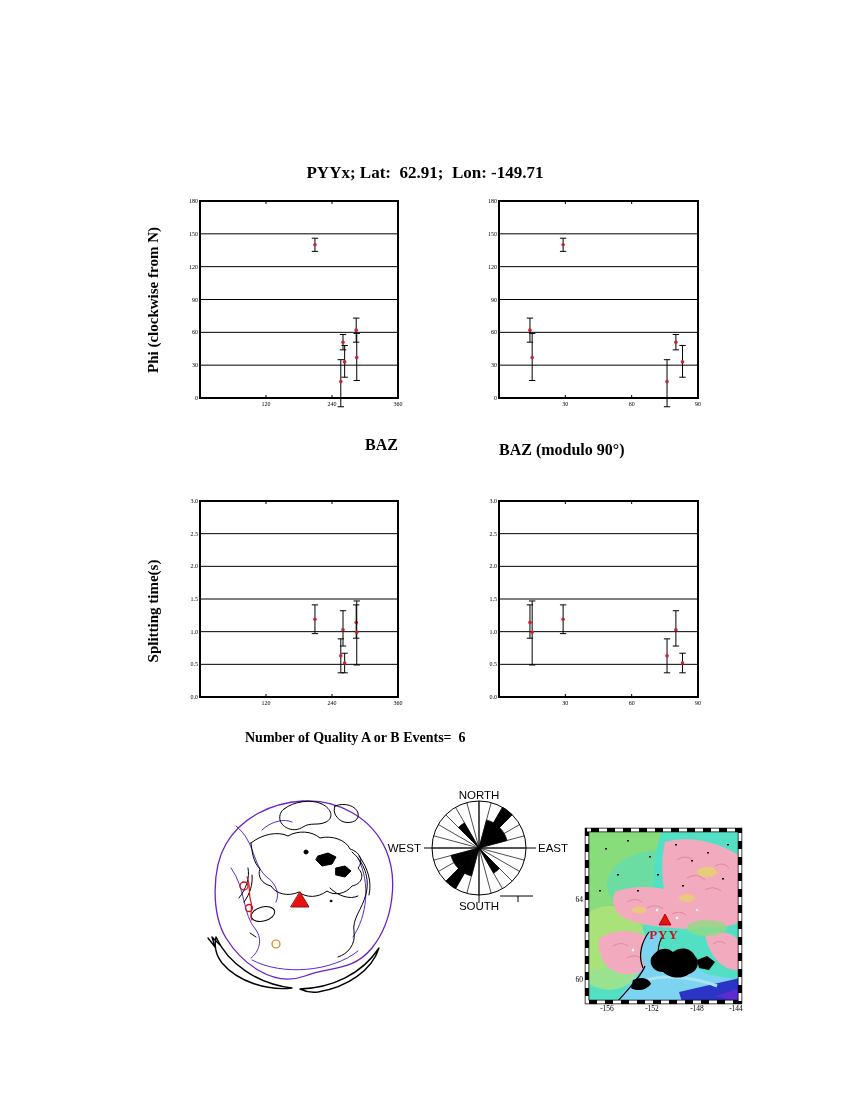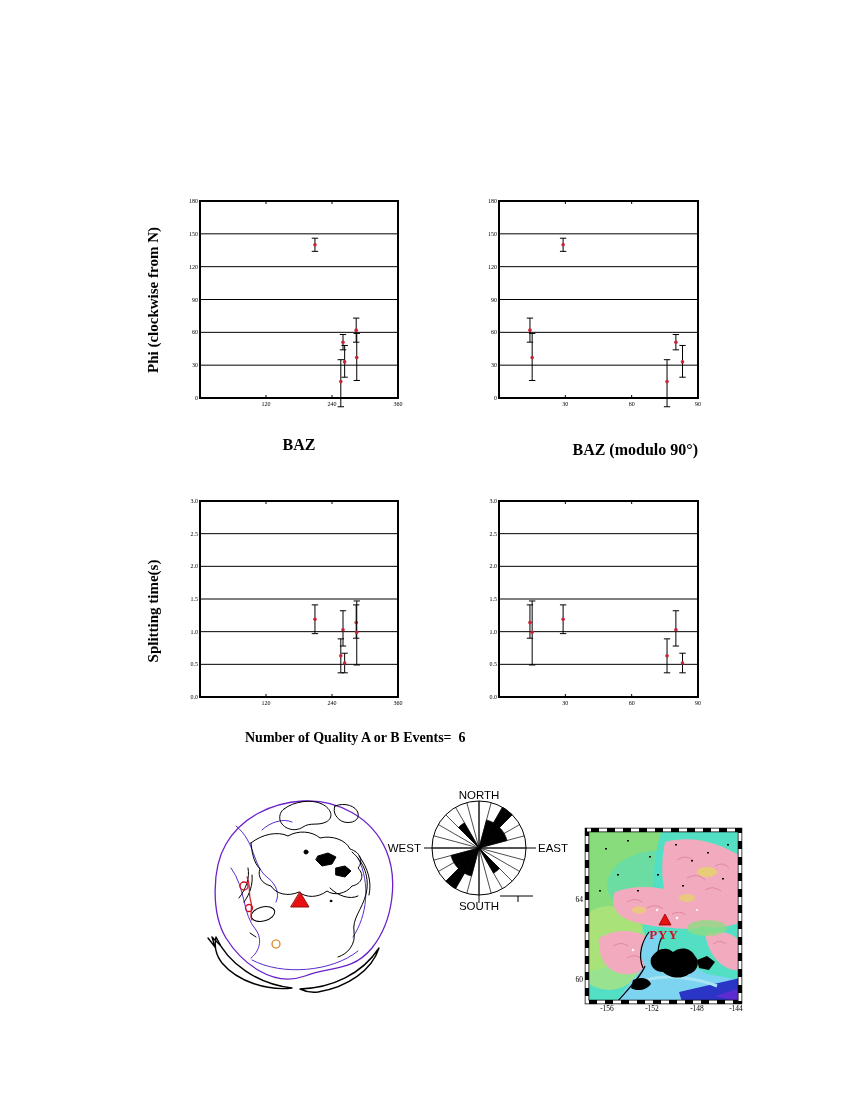--- a/index.html
+++ b/index.html
@@ -1,36 +1,37 @@
 <!DOCTYPE html>
 <html><head>
 <meta charset="utf-8">
 <style>
   html,body{margin:0;padding:0;background:#fff;}
   #page{position:relative;width:850px;height:1100px;background:#fff;overflow:hidden;
         font-family:"Liberation Serif","DejaVu Serif",serif;}
   .abs{position:absolute;}
   .figtext{color:#000;font-weight:bold;white-space:pre;}
   #title{left:0;top:163px;width:850px;text-align:center;font-size:17px;}
-  #baz-label-1{left:200px;top:436px;width:198px;text-align:center;font-size:16px;}
-  #baz-label-2{left:499px;top:441px;width:199px;text-align:right;font-size:16px;}
+  #baz-label-1{left:200px;top:436px;width:198px;text-align:right;font-size:16px;}
+  #baz-label-2{left:499px;top:441px;width:199px;text-align:left;font-size:16px;}
   .ylab{transform:translate(-50%,-50%) rotate(-90deg);white-space:nowrap;font-size:15px;font-weight:bold;}
   #ylabel-phi{left:153px;top:300px;}
   #ylabel-dt{left:153px;top:611px;}
   #stats1{left:262px;top:743px;font-size:14px;}
   #stats2{left:199px;top:730px;font-size:14px;margin-left:46px;}
   svg text{font-family:"Liberation Serif","DejaVu Serif",serif;}
   text.rose-lab{font-family:"Liberation Sans","DejaVu Sans",sans-serif;font-size:11.5px;fill:#000;}
   text.map-tick{font-size:7.5px;fill:#000;}
 </style>
 </head>
 <body>
 
 <div id="page">
 
+  <div class="abs figtext" id="title">PYYx; Lat:  62.91;  Lon: -149.71</div>
 
   <div class="abs ylab" id="ylabel-phi">Phi (clockwise from N)</div>
   <div class="abs ylab" id="ylabel-dt">Splitting time(s)</div>
 
   <div class="abs figtext" id="baz-label-1">BAZ</div>
   <div class="abs figtext" id="baz-label-2">BAZ (modulo 90°)</div>
 
   <div class="abs figtext" id="stats2">Number of Quality A or B Events=  6</div>
 
   <svg class="abs" style="left:0;top:0" width="850" height="1100">

